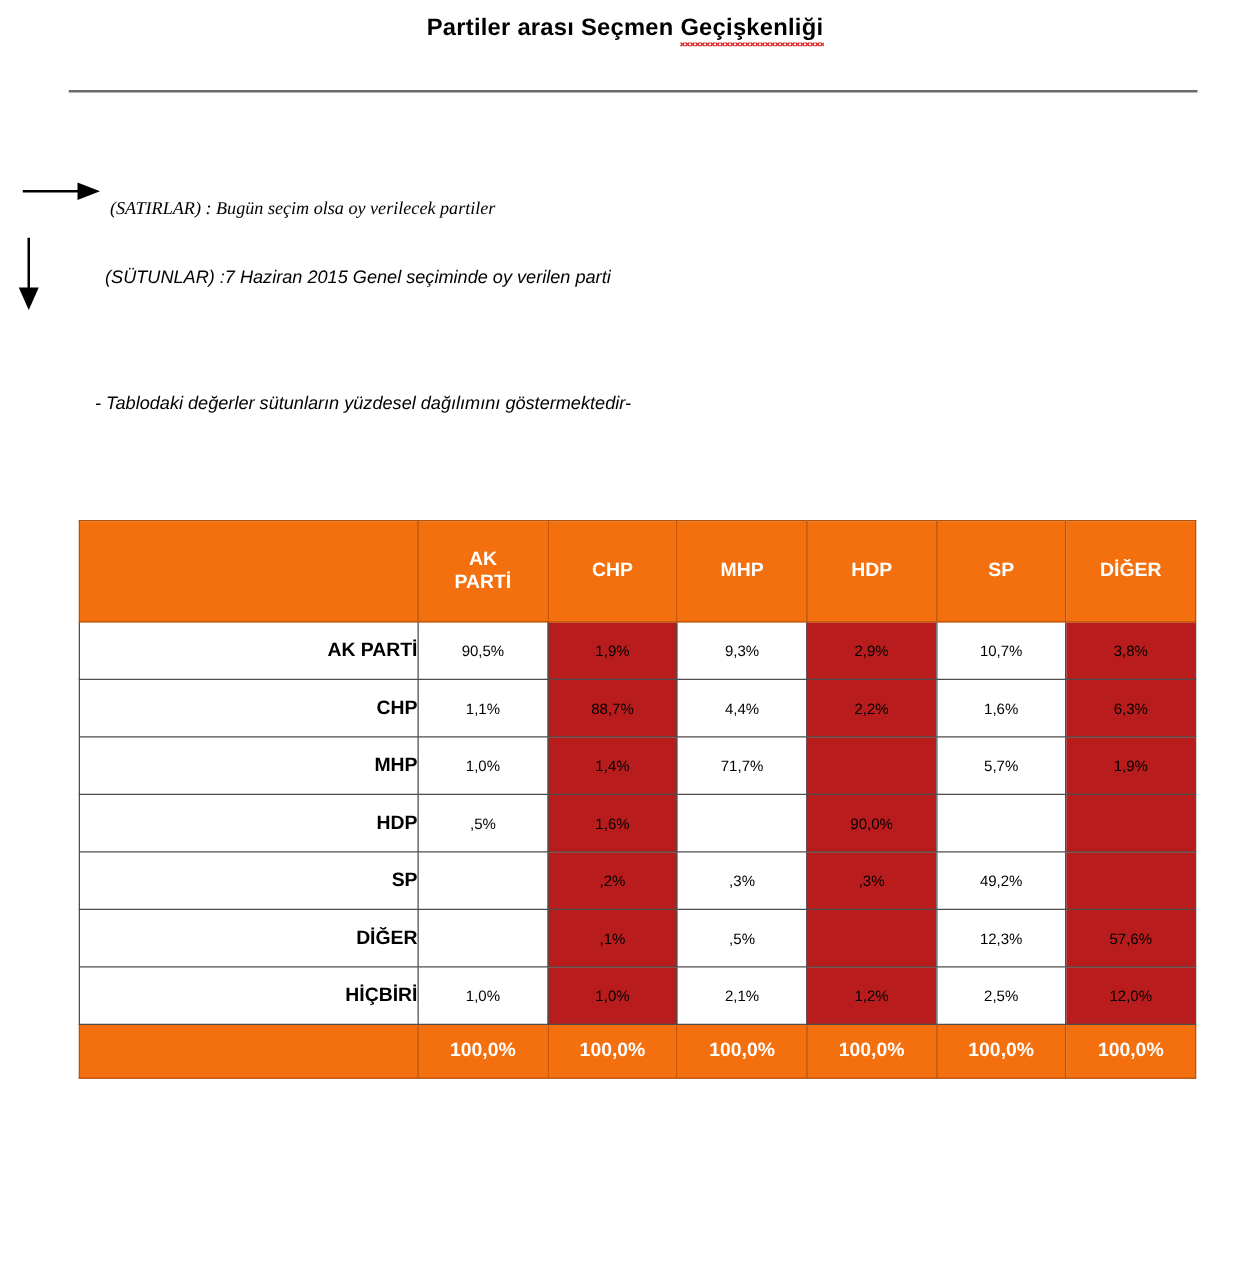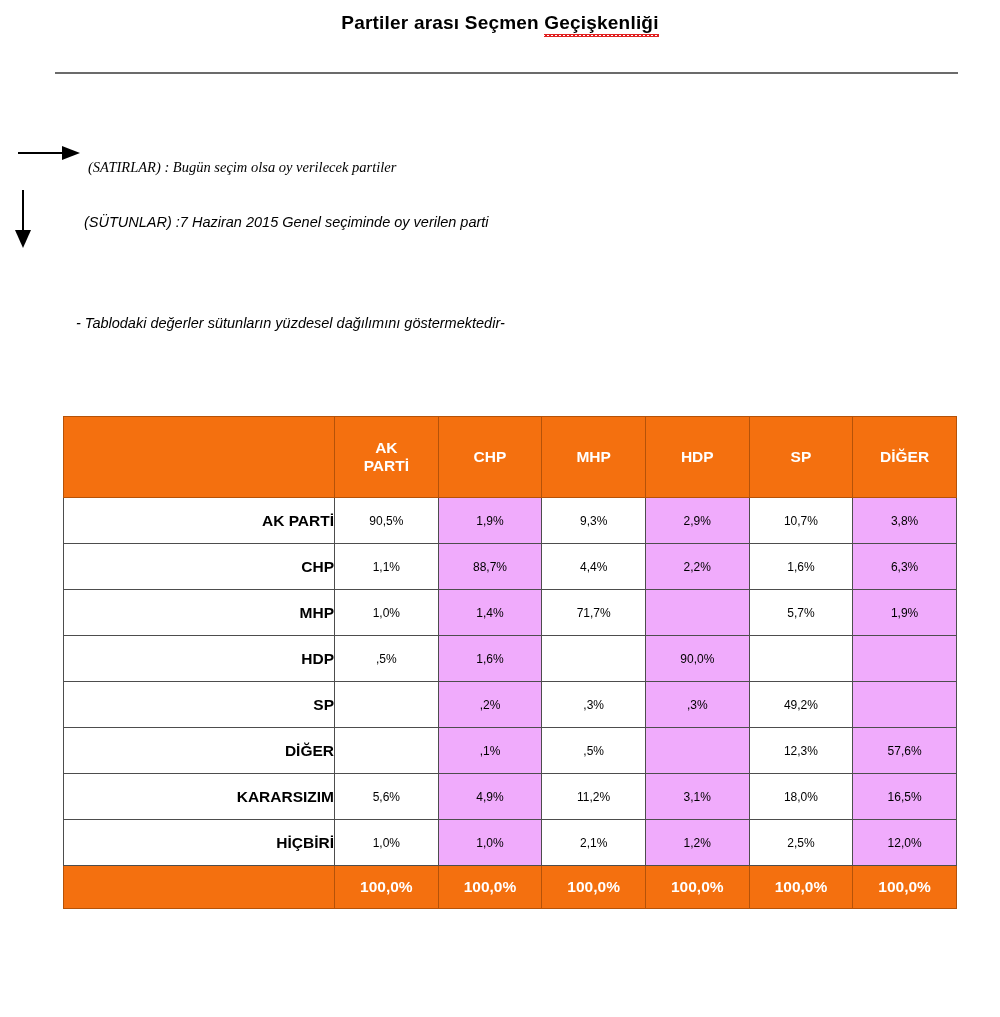--- a/index.html
+++ b/index.html
@@ -127,21 +127,21 @@
     font-size: 15.5px;
     background: #ffffff;
   }
 
   
   #matrix-table tbody td.val {
     background: #ffffff;
     font-size: 12px;
   }
   #matrix-table tbody td.val.shaded {
-    background: #f0abfc;
+    background: #b91c1c;
   }
 
   
   #matrix-table tfoot td {
     background: #F4700F;
     color: #ffffff;
     font-weight: bold;
     height: 42px;
     font-size: 15.5px;
     border-color: #b55208;
@@ -245,29 +245,20 @@
       <tr>
         <td class="rowlabel">DİĞER</td>
         <td class="val"></td>
         <td class="val shaded">,1%</td>
         <td class="val">,5%</td>
         <td class="val shaded"></td>
         <td class="val">12,3%</td>
         <td class="val shaded">57,6%</td>
       </tr>
       <tr>
-        <td class="rowlabel">KARARSIZIM</td>
-        <td class="val">5,6%</td>
-        <td class="val shaded">4,9%</td>
-        <td class="val">11,2%</td>
-        <td class="val shaded">3,1%</td>
-        <td class="val">18,0%</td>
-        <td class="val shaded">16,5%</td>
-      </tr>
-      <tr>
         <td class="rowlabel">HİÇBİRİ</td>
         <td class="val">1,0%</td>
         <td class="val shaded">1,0%</td>
         <td class="val">2,1%</td>
         <td class="val shaded">1,2%</td>
         <td class="val">2,5%</td>
         <td class="val shaded">12,0%</td>
       </tr>
     </tbody>
   <tfoot>

